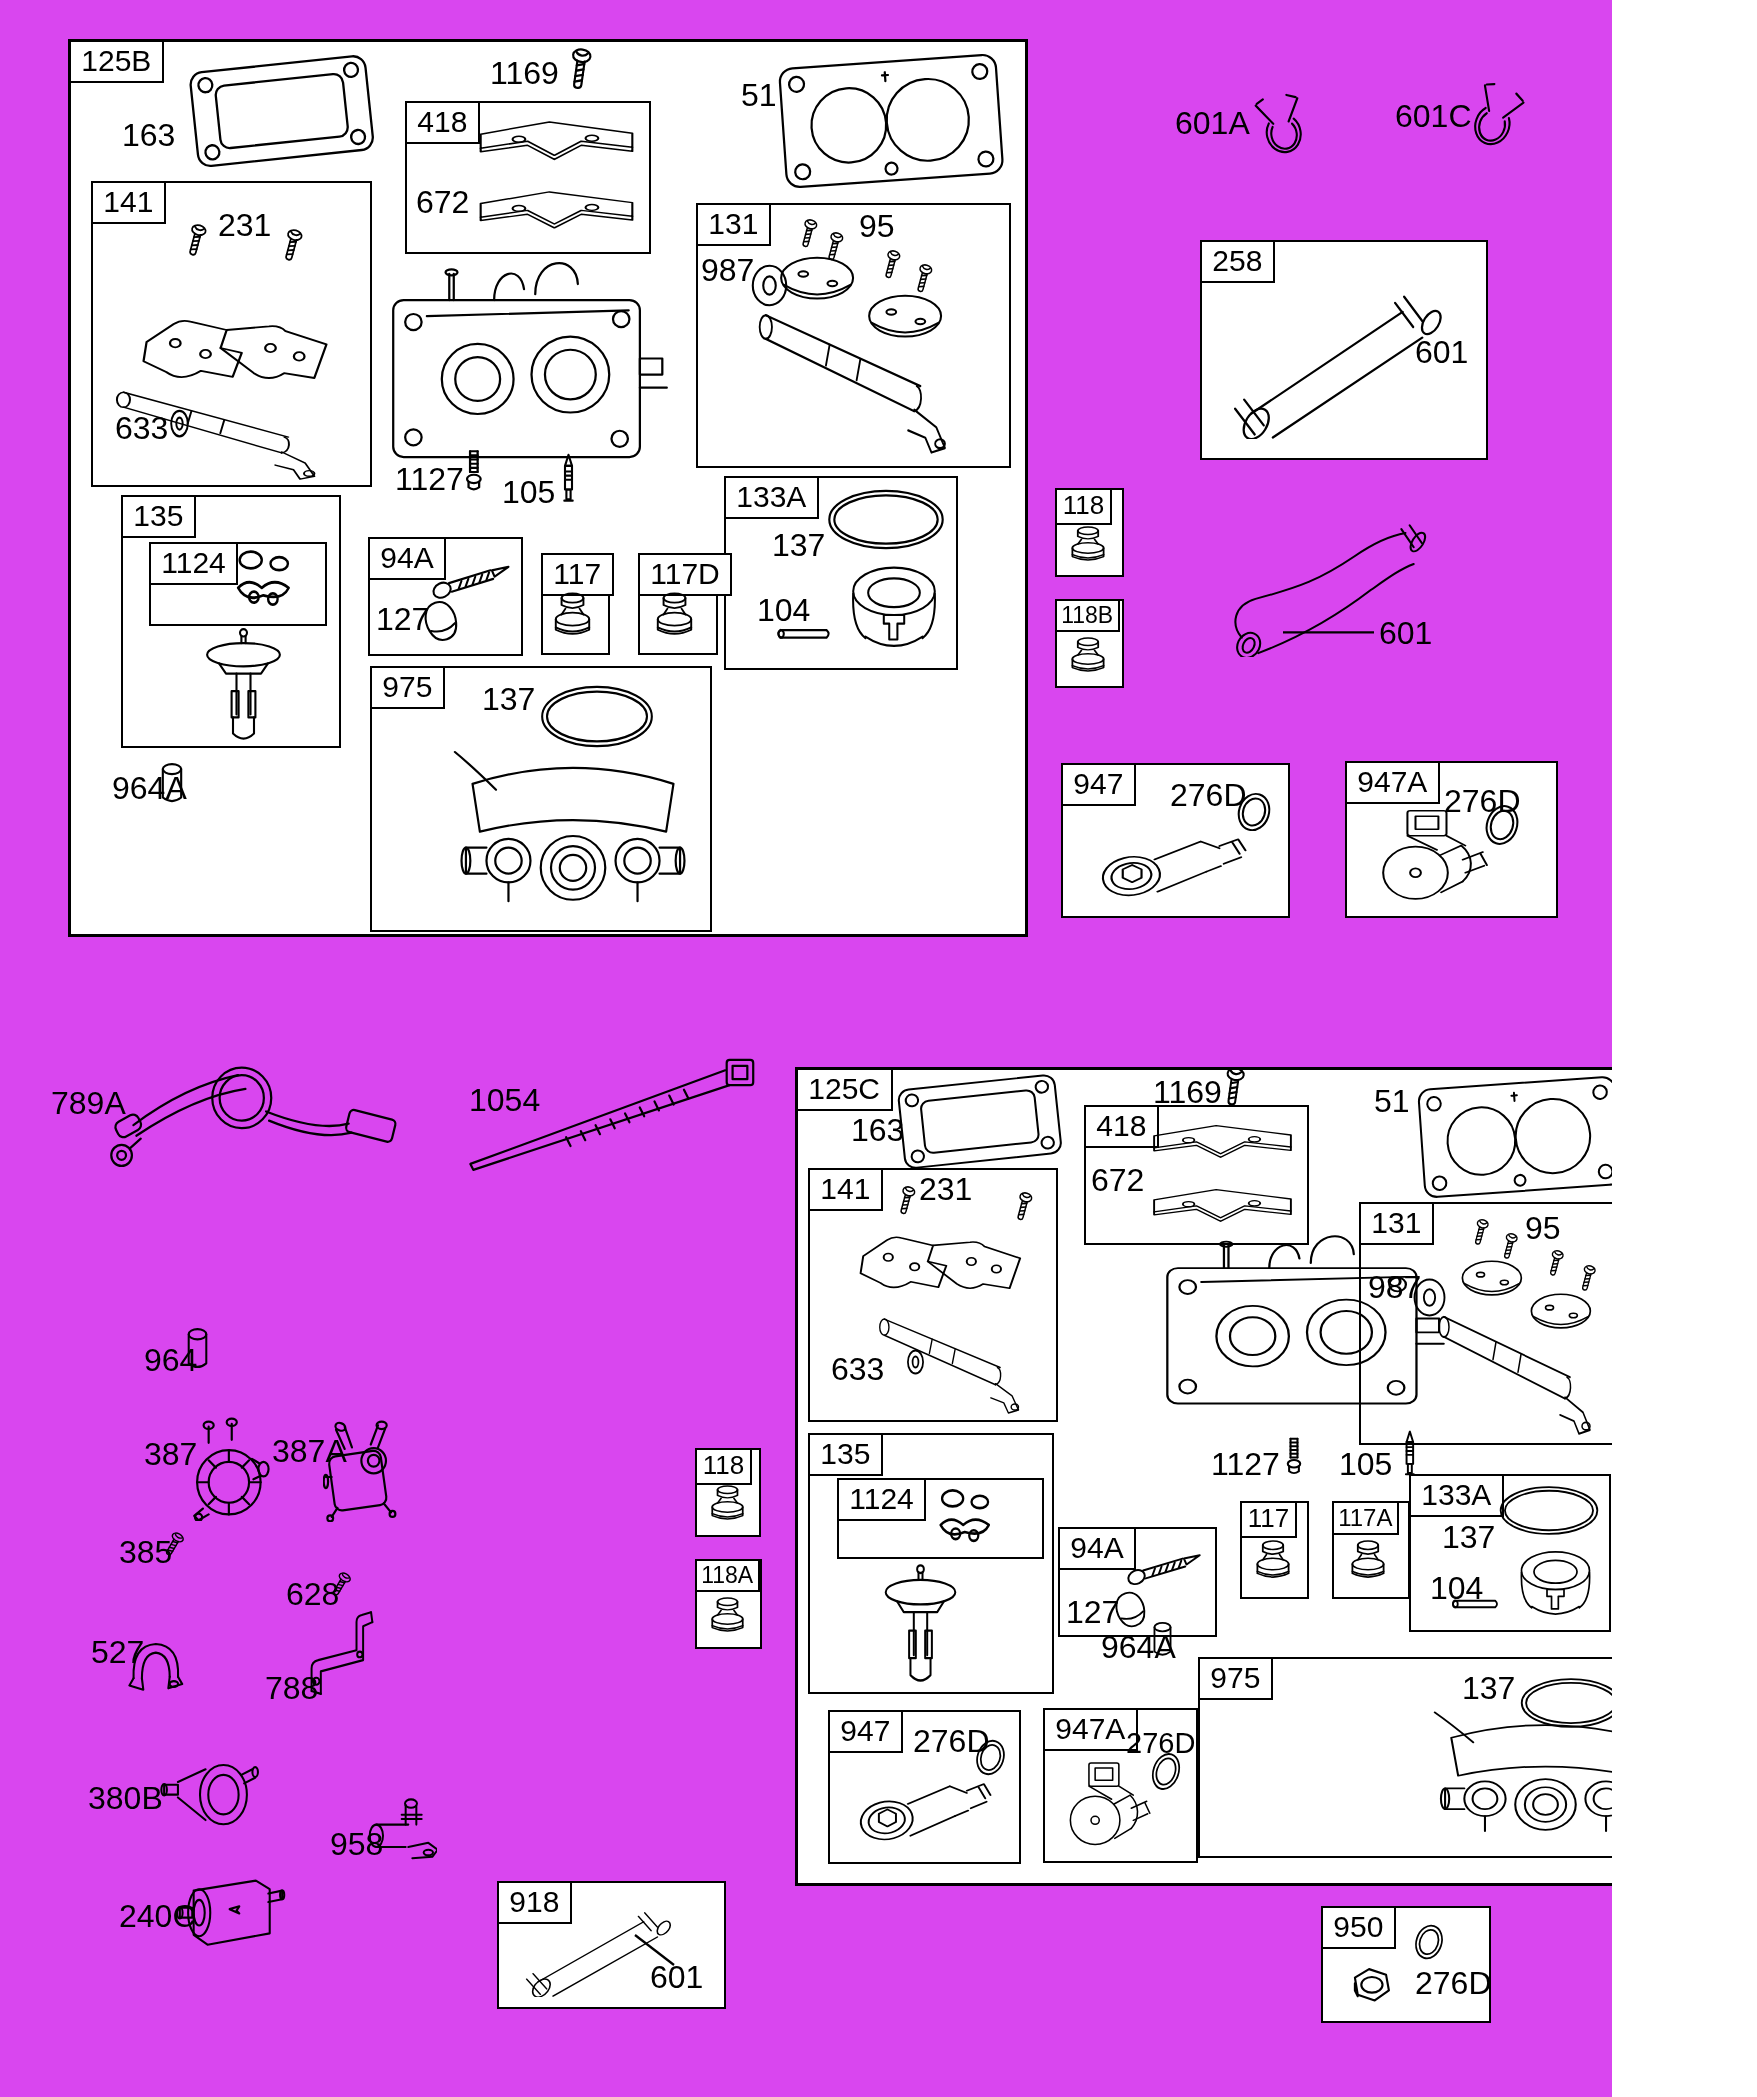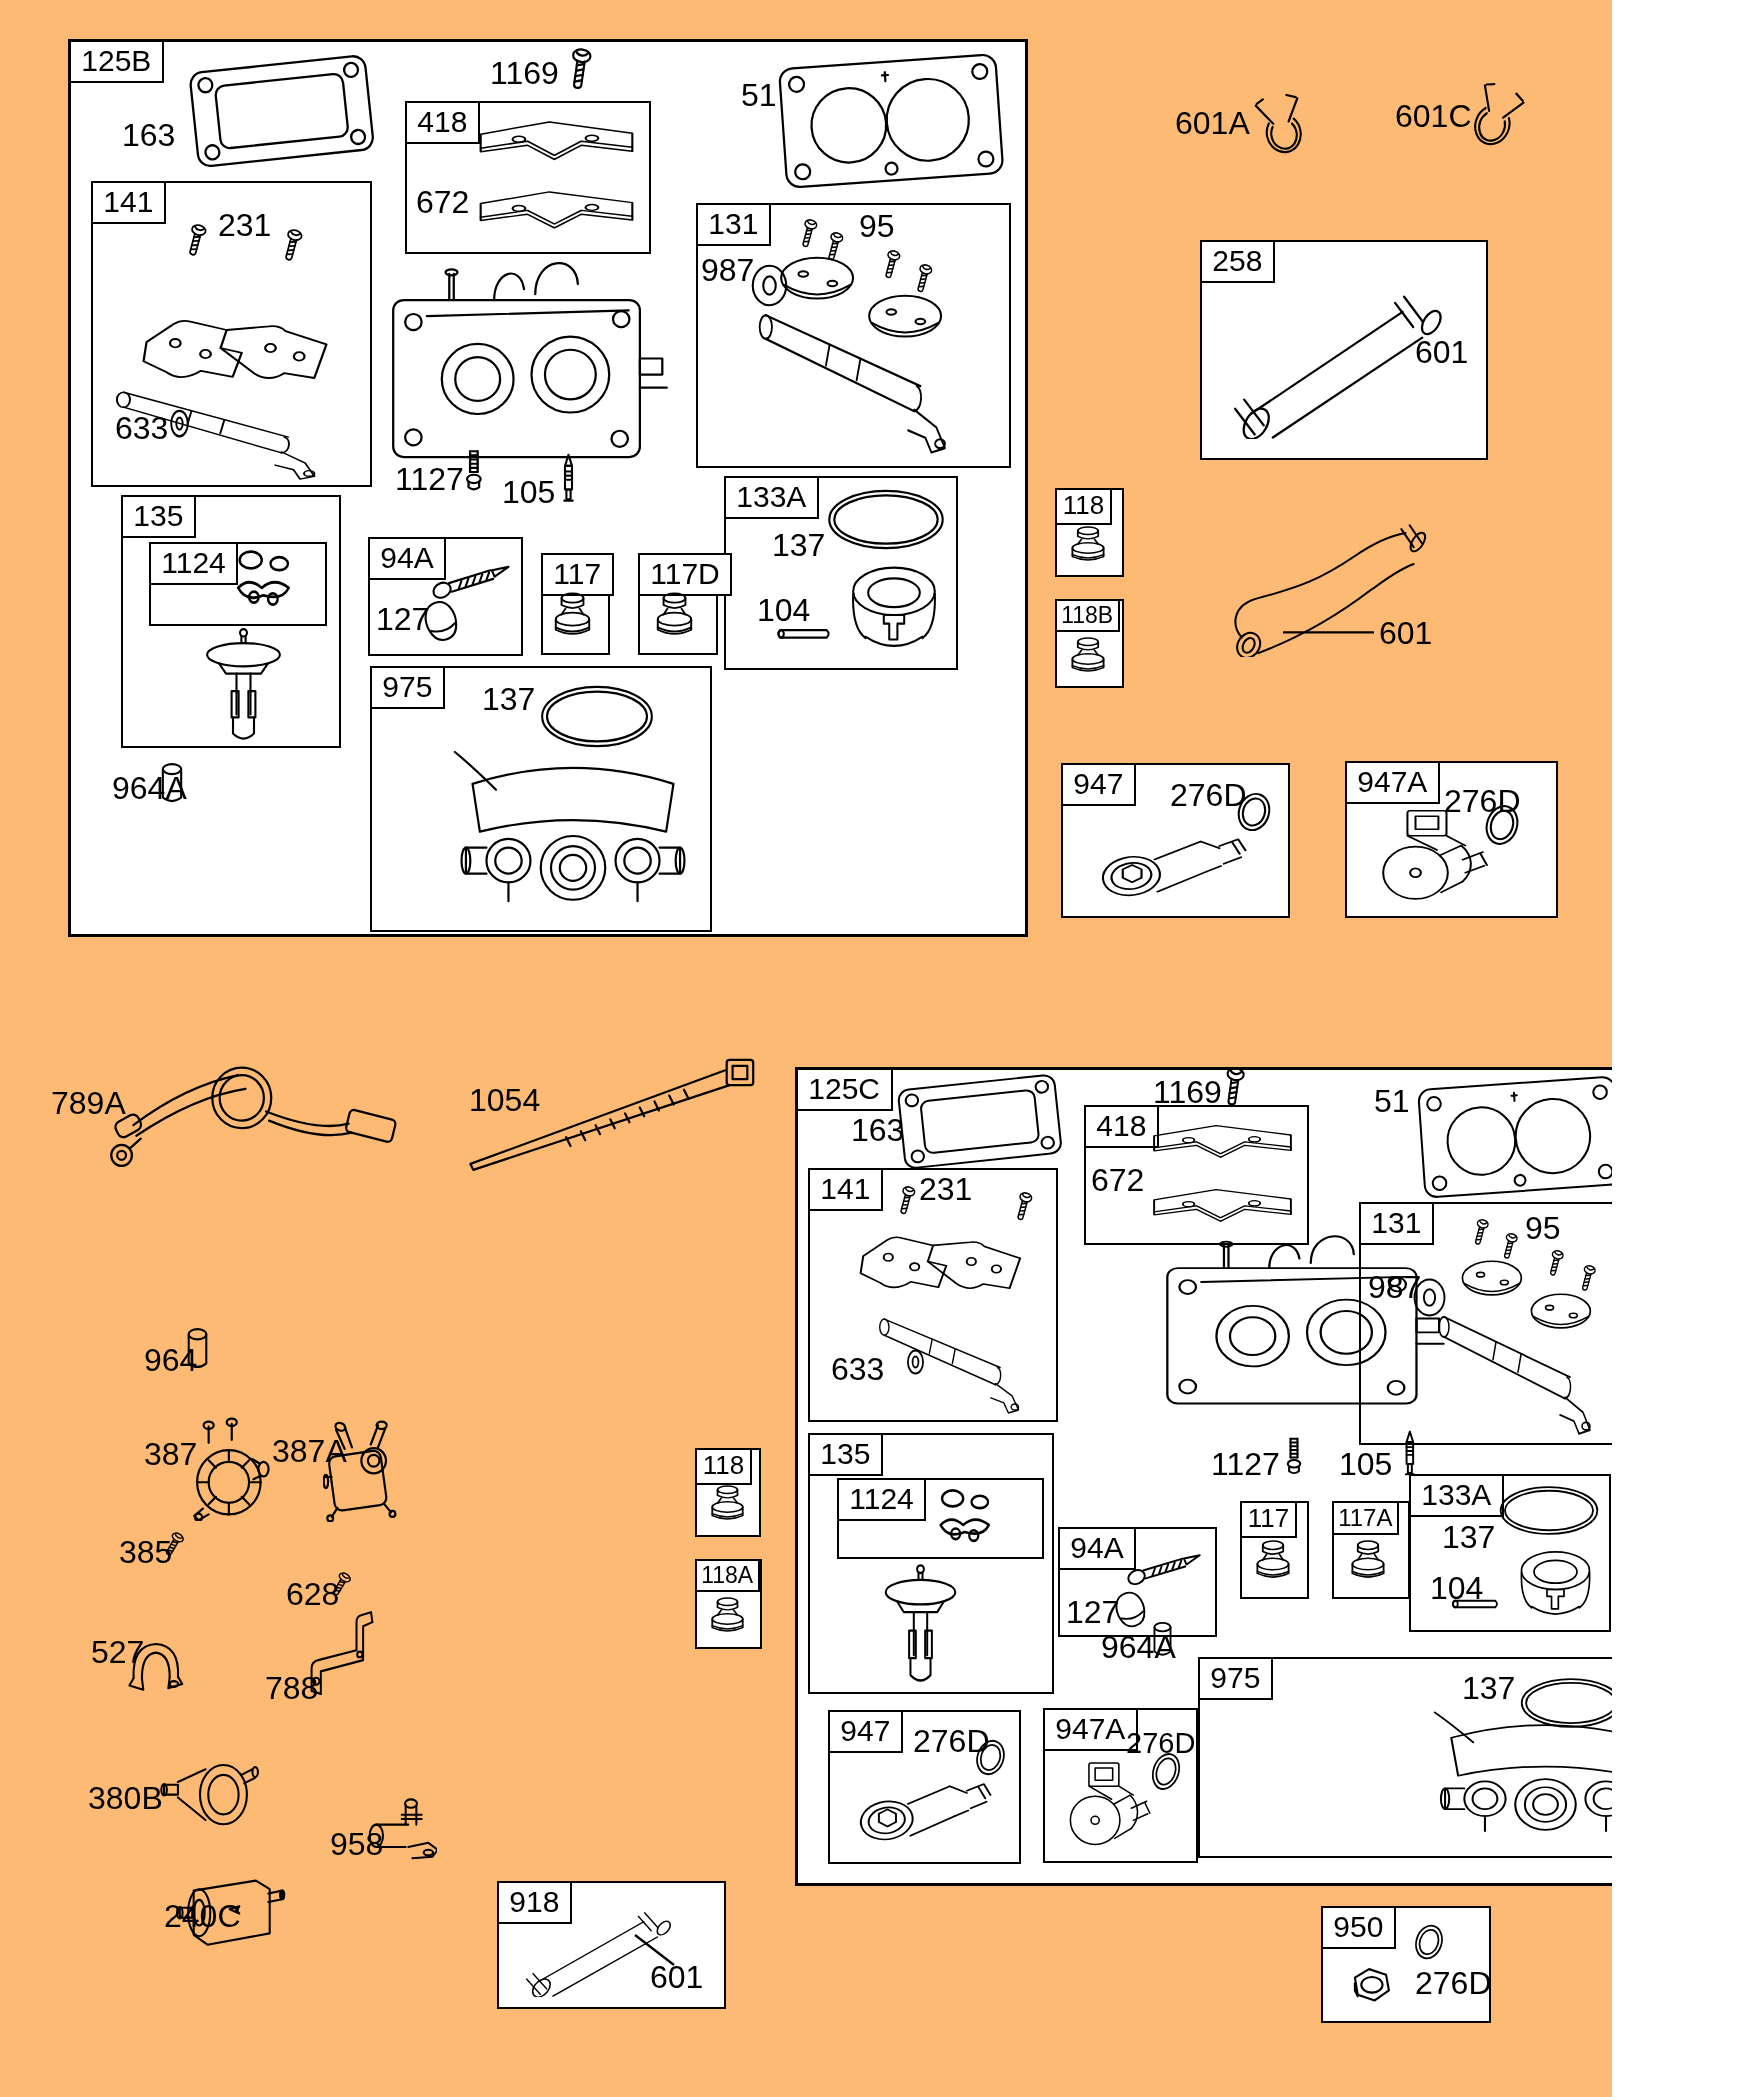--- a/index.html
+++ b/index.html
@@ -1,16 +1,16 @@
 <!DOCTYPE html>
 <html style="font-size:12px"><head>
 <meta charset="utf-8">
 <style>
   html,body{margin:0;padding:0;background:#fff;}
-  #page{position:relative;width:1612px;height:2097px;background:#fdba74;
+  #page{position:relative;width:1612px;height:2097px;background:#d946ef;
         font-family:"Liberation Sans", sans-serif;color:#000;overflow:hidden;}
   .panel{position:absolute;border:3px solid #000;background:#fff;}
   .pbox{position:absolute;border:2.3px solid #000;background:#fff;}
   .tag{position:absolute;left:-2.3px;top:-2.3px;border:2.3px solid #000;background:#fff;
        font-size:30px;line-height:1.15;padding:2.3px 10.6px;white-space:nowrap;}
   .cal{position:absolute;font-size:32px;line-height:1.05;white-space:nowrap;}
   svg.part{position:absolute;overflow:visible;stroke:#000;fill:none;
            stroke-width:3;stroke-linecap:round;stroke-linejoin:round;}
   .lead{position:absolute;overflow:visible;stroke:#000;stroke-width:3;}
 </style>
@@ -749,21 +749,21 @@
 
 <span class="cal" style="left:144px;top:1344px;">964</span>
 <span class="cal" style="left:144px;top:1438px;">387</span>
 <span class="cal" style="left:272px;top:1435px;">387A</span>
 <span class="cal" style="left:119px;top:1536px;">385</span>
 <span class="cal" style="left:286px;top:1578px;">628</span>
 <span class="cal" style="left:91px;top:1636px;">527</span>
 <span class="cal" style="left:265px;top:1672px;">788</span>
 <span class="cal" style="left:88px;top:1782px;">380B</span>
 <span class="cal" style="left:330px;top:1828px;">958</span>
-<span class="cal" style="left:119px;top:1900px;margin-left:45px;">240C</span>
+<span class="cal" style="left:119px;top:1900px;">240C</span>
 <span class="cal" style="left:650px;top:1961px;">601</span>
 
 <span class="cal" style="left:851px;top:1114px;">163</span>
 <span class="cal" style="left:1153px;top:1076px;">1169</span>
 <span class="cal" style="left:1374px;top:1085px;">51</span>
 <span class="cal" style="left:1091px;top:1164px;">672</span>
 <span class="cal" style="left:919px;top:1173px;">231</span>
 <span class="cal" style="left:831px;top:1353px;">633</span>
 <span class="cal" style="left:1525px;top:1212px;">95</span>
 <span class="cal" style="left:1368px;top:1271px;">987</span>

